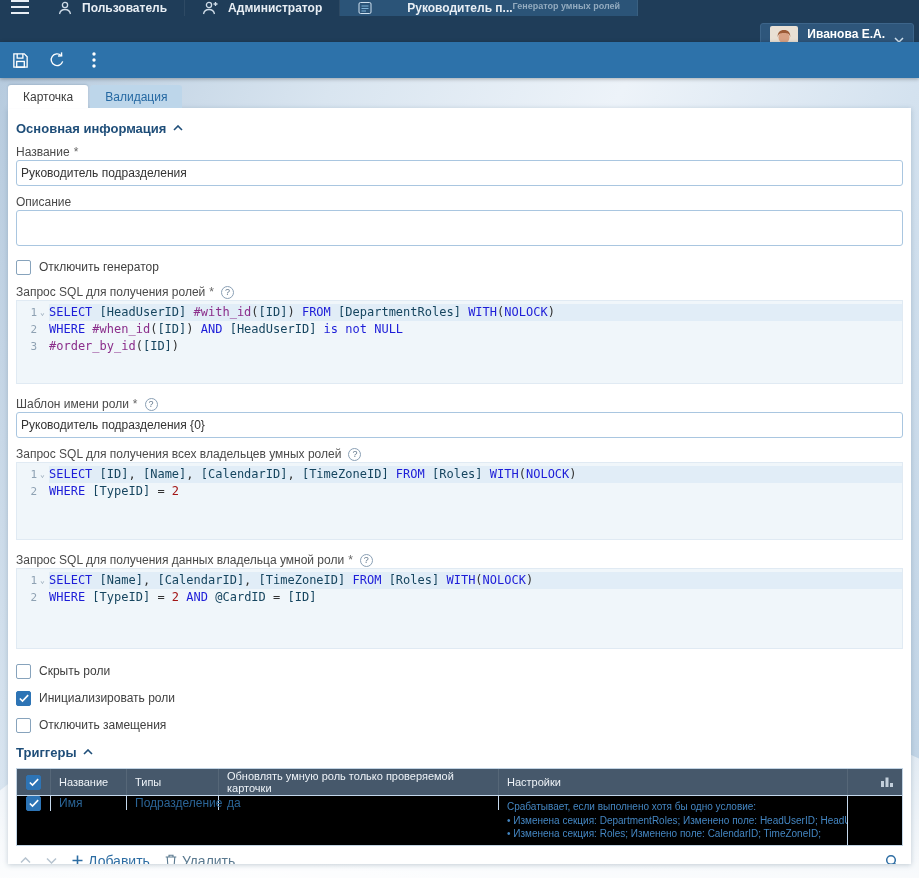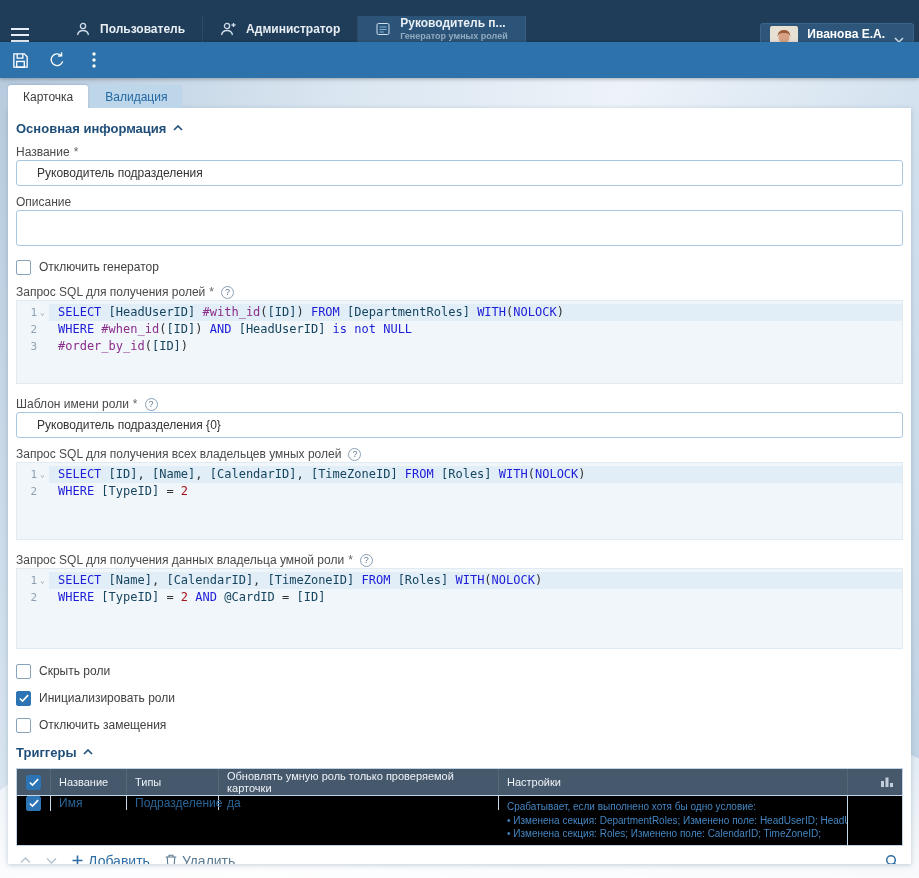--- a/index.html
+++ b/index.html
@@ -8,28 +8,28 @@
 
   .bg { position:absolute; inset:0;
     background: linear-gradient(115deg,#b3c8dc 0%,#d9e5f0 28%,#edf3f9 50%,#d4e2ef 72%,#bed2e4 100%); }
   .bg:before { content:""; position:absolute; left:0; right:0; bottom:0; height:230px;
     background: linear-gradient(180deg, rgba(255,255,255,.2), rgba(255,255,255,.9));
     clip-path: polygon(0 62%,10% 30%,22% 55%,36% 18%,50% 58%,64% 26%,78% 52%,90% 30%,100% 48%,100% 100%,0 100%); }
 
   .app { position:absolute; inset:0; }
 
   
-  .topbar { height:42px; background:#1f3d59; display:flex; align-items:flex-end;gap:18px; }
+  .topbar { height:42px; background:#1f3d59; display:flex; align-items:flex-start; }
   .burger { width:40px; display:flex; align-items:center; justify-content:center; cursor:pointer; }
   .top-tabs { display:flex; }
   .top-tab { display:flex; align-items:center; gap:9px; padding:0 17px; color:#e8eef4;
     border-right:1px solid rgba(255,255,255,.07); cursor:pointer; }
   .top-tab .tt-label { font-size:12px; font-weight:bold; color:#e8eef4; }
   .top-tab.active { background:#2b5478; }
-  .tt-lines { display:flex; flex-direction:column; line-height:1.25; }
+  .tt-lines { display:flex; flex-direction:row; line-height:1.25;margin-left:25px; }
   .tt-sub { font-size:9px; color:#93abbf; font-weight:bold; }
   .user-chip { margin-left:auto; align-self:center; margin-right:5px; height:34px; background:#2e567b;
     border:1px solid #3d658a; border-radius:3px; display:flex; align-items:center; padding:0 9px; gap:9px; cursor:pointer;margin-top:38px; }
   .avatar { width:28px; height:28px; border-radius:2px; overflow:hidden; flex:0 0 auto; }
   .uc-lines { display:flex; flex-direction:column; line-height:1.25; }
   .uc-name { font-size:12px; font-weight:bold; color:#fff; }
   .uc-role { font-size:9px; color:#93abbf; }
 
   
   .toolbar { height:36px; background:#2d72aa; display:flex; align-items:center; padding:0 3px; gap:3px;
@@ -50,41 +50,41 @@
 
   .section-h { display:flex; align-items:center; gap:7px; height:20px; margin-bottom:6px;
     color:#1f4e79; font-size:13px; font-weight:bold; cursor:pointer; }
 
   .f-label { height:16px; display:flex; align-items:center; gap:4px; font-size:12px; color:#4a4a4a; }
   .star { color:#666; }
   .help { width:13px; height:13px; border:1px solid #8aa0b5; border-radius:50%; color:#64798d;
     font-size:9px; line-height:1; display:inline-flex; align-items:center; justify-content:center;
     margin-left:3px; cursor:pointer; }
 
-  .tinput { width:100%; height:26px; border:1px solid #a9c6e0; border-radius:3px; padding:0 20px;
+  .tinput { width:100%; height:26px; border:1px solid #a9c6e0; border-radius:3px; padding:0 4px;
     font-family:"Liberation Sans",sans-serif; font-size:12px; color:#333; margin-bottom:8px; outline:none; }
   textarea.tinput { height:36px; resize:none; padding-top:4px; }
 
   .check-row { display:flex; align-items:center; gap:8px; height:20px; margin-bottom:7px;
     font-size:12px; color:#3f3f3f; cursor:pointer; }
   .cb { width:15px; height:15px; border:1px solid #87a3bc; border-radius:2px; background:#fff;
     display:inline-flex; align-items:center; justify-content:center; flex:0 0 auto; }
   .cb svg { display:none; }
   .cb.checked { background:#2d74b5; border-color:#2d74b5; }
   .cb.checked svg { display:block; }
 
   
   .sql-ed { display:flex; background:#f0f6fa; border:1px solid #e0eaf3; margin-bottom:12px;
     font-family:"DejaVu Sans Mono", monospace; font-size:12px; overflow:hidden; cursor:text; }
   .ed-roles { height:84px; } .ed-owners { height:78px; } .ed-ownerdata { height:81px; }
   .gutter { width:32px; padding-top:3px; color:#8fa2b3; font-size:11px; flex:0 0 auto; }
   .gutter .ln { height:17px; line-height:17px; display:flex; justify-content:flex-end; align-items:center; gap:1px; padding-right:2px; }
   .gutter .fold { width:9px; font-size:8px; color:#8fa2b3; text-align:center; }
   .code { flex:1; padding-top:3px; overflow:hidden; }
-  .cl { height:17px; line-height:17px; padding-left:9px; white-space:pre; }
+  .cl { height:17px; line-height:17px; white-space:pre; }
   .cl.cur { background:#e1edf7; }
   .t-kw { color:#1d1dd8; } .t-id { color:#16455f; } .t-mc { color:#8b2e8b; }
   .t-num { color:#a31515; } .t-pl { color:#333; }
 
   
   .trig-table { border:1px solid #c2d4e4; margin-top:3px; }
   .t-head { display:flex; background:#46586b; height:26px; align-items:center; color:#eef3f8; font-size:11px; }
   .th, .td { padding-left:8px; display:flex; align-items:center; height:100%; }
   .th { border-right:1px solid rgba(255,255,255,.09); }
   .c0 { width:34px; justify-content:center; padding-left:0; flex:0 0 auto; }

